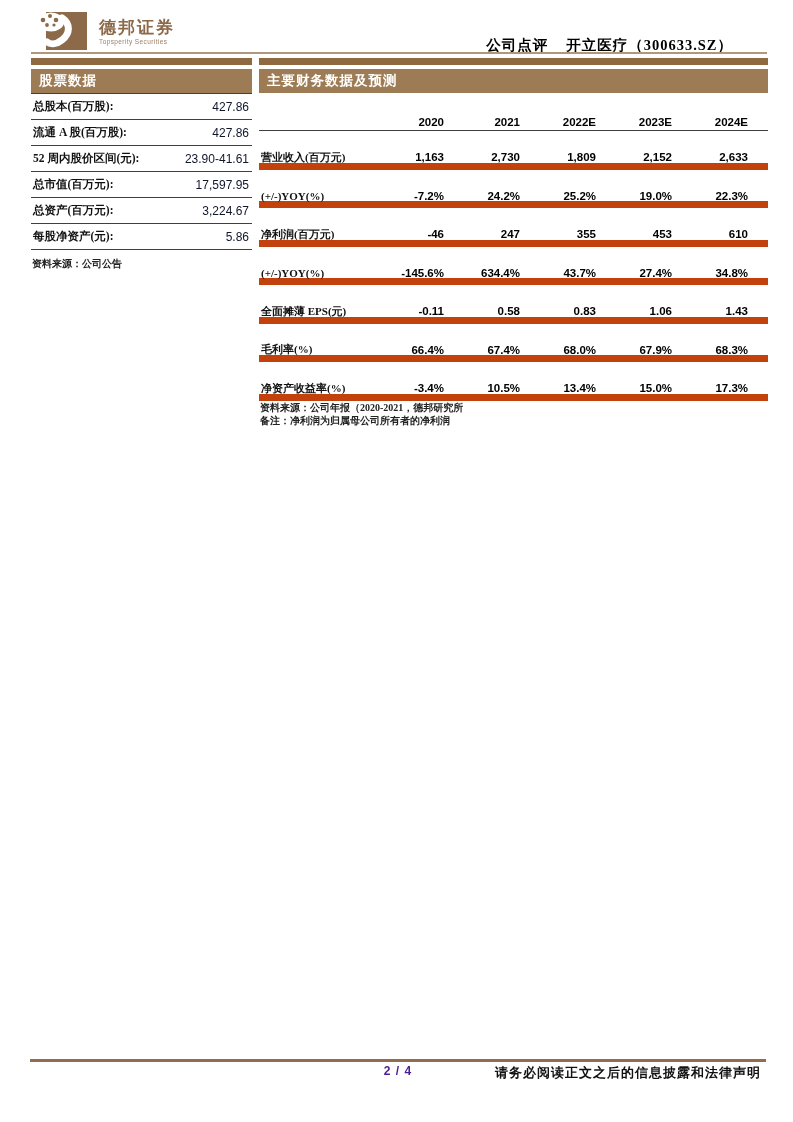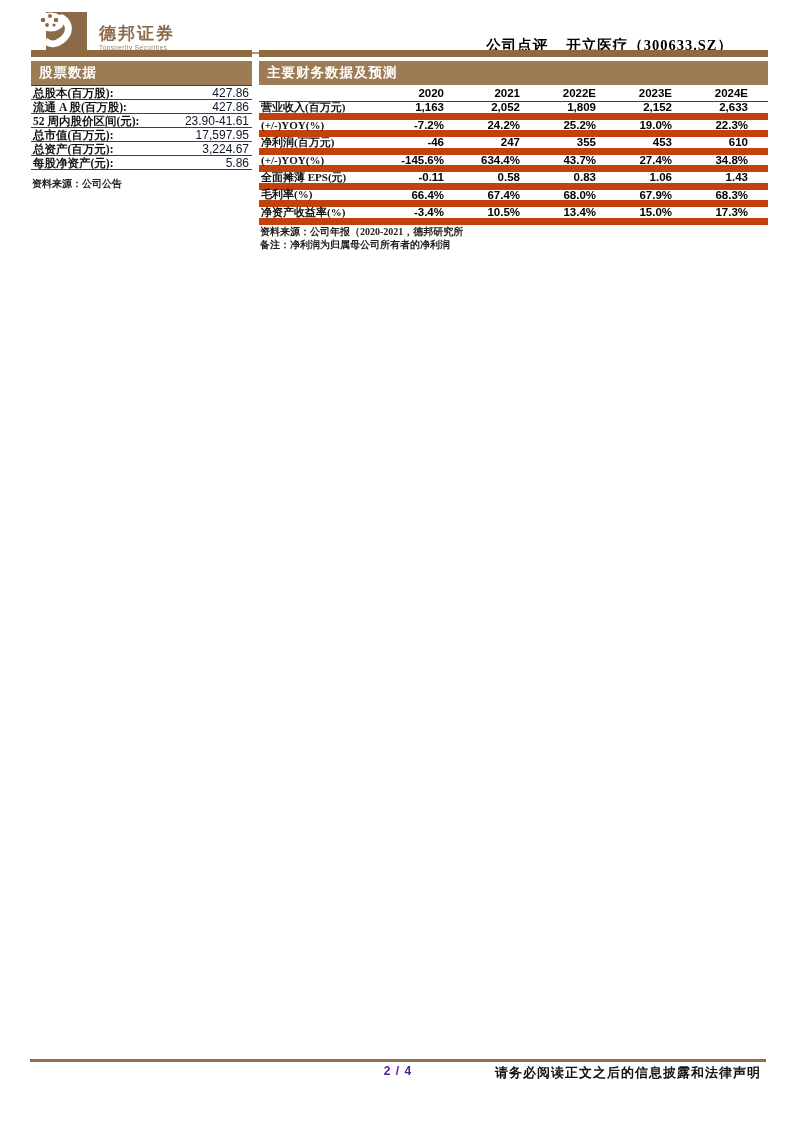--- a/index.html
+++ b/index.html
@@ -4,64 +4,64 @@
 <style>
   * { margin:0; padding:0; box-sizing:border-box; }
   html,body { background:#ffffff; }
   .page {
     position:relative; width:793px; height:1122px; background:#ffffff;
     font-family:"Liberation Sans","DejaVu Sans",sans-serif; color:#111;
     overflow:hidden; margin:0 auto;
   }
 
   
-  .brand { position:absolute; left:38px; top:11px; display:flex; align-items:flex-end; gap:11px; }
+  .brand { position:absolute; left:38px; top:11px; display:flex; align-items:center; gap:11px; }
   .brand-text .cn {
     font-family:"Liberation Serif","DejaVu Serif",serif;
     font-size:17px; font-weight:700; color:#8b6949; letter-spacing:2px; line-height:19px;
   }
   .brand-text .en {
     font-size:6.5px; color:#9b7f63; letter-spacing:0.4px; margin-top:1px;
   }
   .doc-title {
     position:absolute; top:36px; right:60px; font-family:"Liberation Serif","DejaVu Serif",serif;
     font-weight:700; font-size:14.5px; color:#000; white-space:nowrap; letter-spacing:1px;
   }
   .doc-title .gap { display:inline-block; width:18px; }
   .header-rule { position:absolute; left:31px; top:52px; width:736px; height:2px; background:#b3977b; }
 
   
-  .tbl-block { position:absolute; top:50px; }
+  .tbl-block { position:absolute; top:58px; }
   .tbl-accent { height:7px; background:#8f6a40; }
   .tbl-titlebar {
     margin-top:4px; height:24px; background:#9d7c55; color:#ffffff;
     font-family:"Liberation Serif","DejaVu Serif",serif; font-weight:700;
     font-size:13.5px; line-height:24px; padding-left:8px; letter-spacing:1px;
   }
 
   
   .stock { left:31px; width:221px; }
   .stock-rows { border-top:1px solid #3f3f3f; }
   .stock-row {
-    display:flex; justify-content:space-between;
-    height:14px; border-bottom:1px solid #3f3f3f; padding:0 3px 0 2px;
+    display:flex; align-items:center; justify-content:space-between;
+    height:26px; border-bottom:1px solid #3f3f3f; padding:0 3px 0 2px;
   }
   .stock-row .lbl {
     font-family:"Liberation Serif","DejaVu Serif",serif; font-weight:700;
     font-size:11.5px; color:#111; white-space:nowrap;
   }
   .stock-row .val { font-weight:400; font-size:12px; color:#0f172a; white-space:nowrap; }
   .stock-source {
     margin-top:7px; font-family:"Liberation Serif","DejaVu Serif",serif;
     font-weight:700; font-size:10px; color:#222; padding-left:1px;
   }
 
   
   .fin { left:259px; width:509px; }
-  .fin-row { display:flex; align-items:center; padding-right:20px; }
+  .fin-row { display:flex; align-items:center; padding-right:20px;margin-top:21px; }
   .fin-row .lbl {
     flex:1; font-family:"Liberation Serif","DejaVu Serif",serif; font-weight:700;
     font-size:11px; color:#111; padding-left:2px; white-space:nowrap;
   }
   .fin-row .cell {
     width:76px; text-align:right; font-weight:700; font-size:11.5px; color:#000; white-space:nowrap;
   }
   .fin-head { height:17px; border-bottom:1px solid #3f3f3f; }
   .fin-data { height:17.5px; border-bottom:7px solid #c2410c; }
   .fin-notes { margin-top:0; }
@@ -154,21 +154,21 @@
         <span class="cell">2020</span>
         <span class="cell">2021</span>
         <span class="cell">2022E</span>
         <span class="cell">2023E</span>
         <span class="cell">2024E</span>
       </div>
 
       <div class="fin-row fin-data">
         <span class="lbl">营业收入(百万元)</span>
         <span class="cell">1,163</span>
-        <span class="cell">2,052</span>
+        <span class="cell">2,730</span>
         <span class="cell">1,809</span>
         <span class="cell">2,152</span>
         <span class="cell">2,633</span>
       </div>
       <div class="fin-row fin-data">
         <span class="lbl">(+/-)YOY(%)</span>
         <span class="cell">-7.2%</span>
         <span class="cell">24.2%</span>
         <span class="cell">25.2%</span>
         <span class="cell">19.0%</span>

